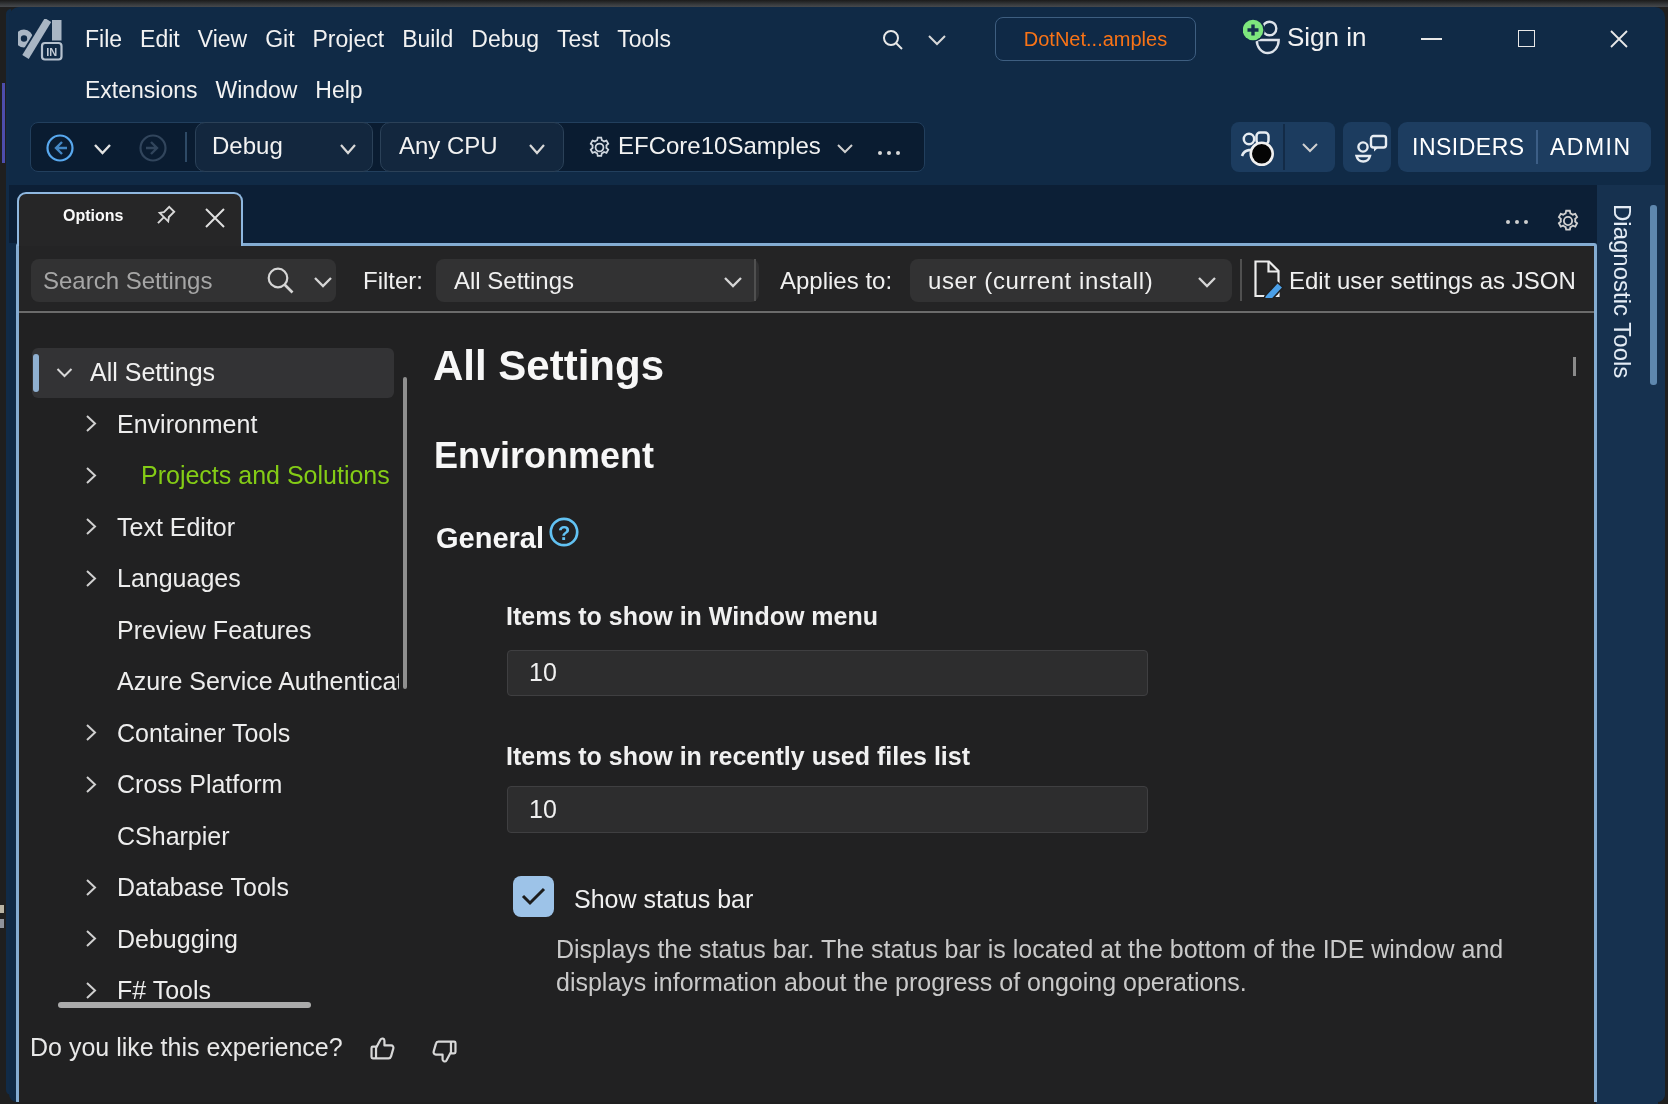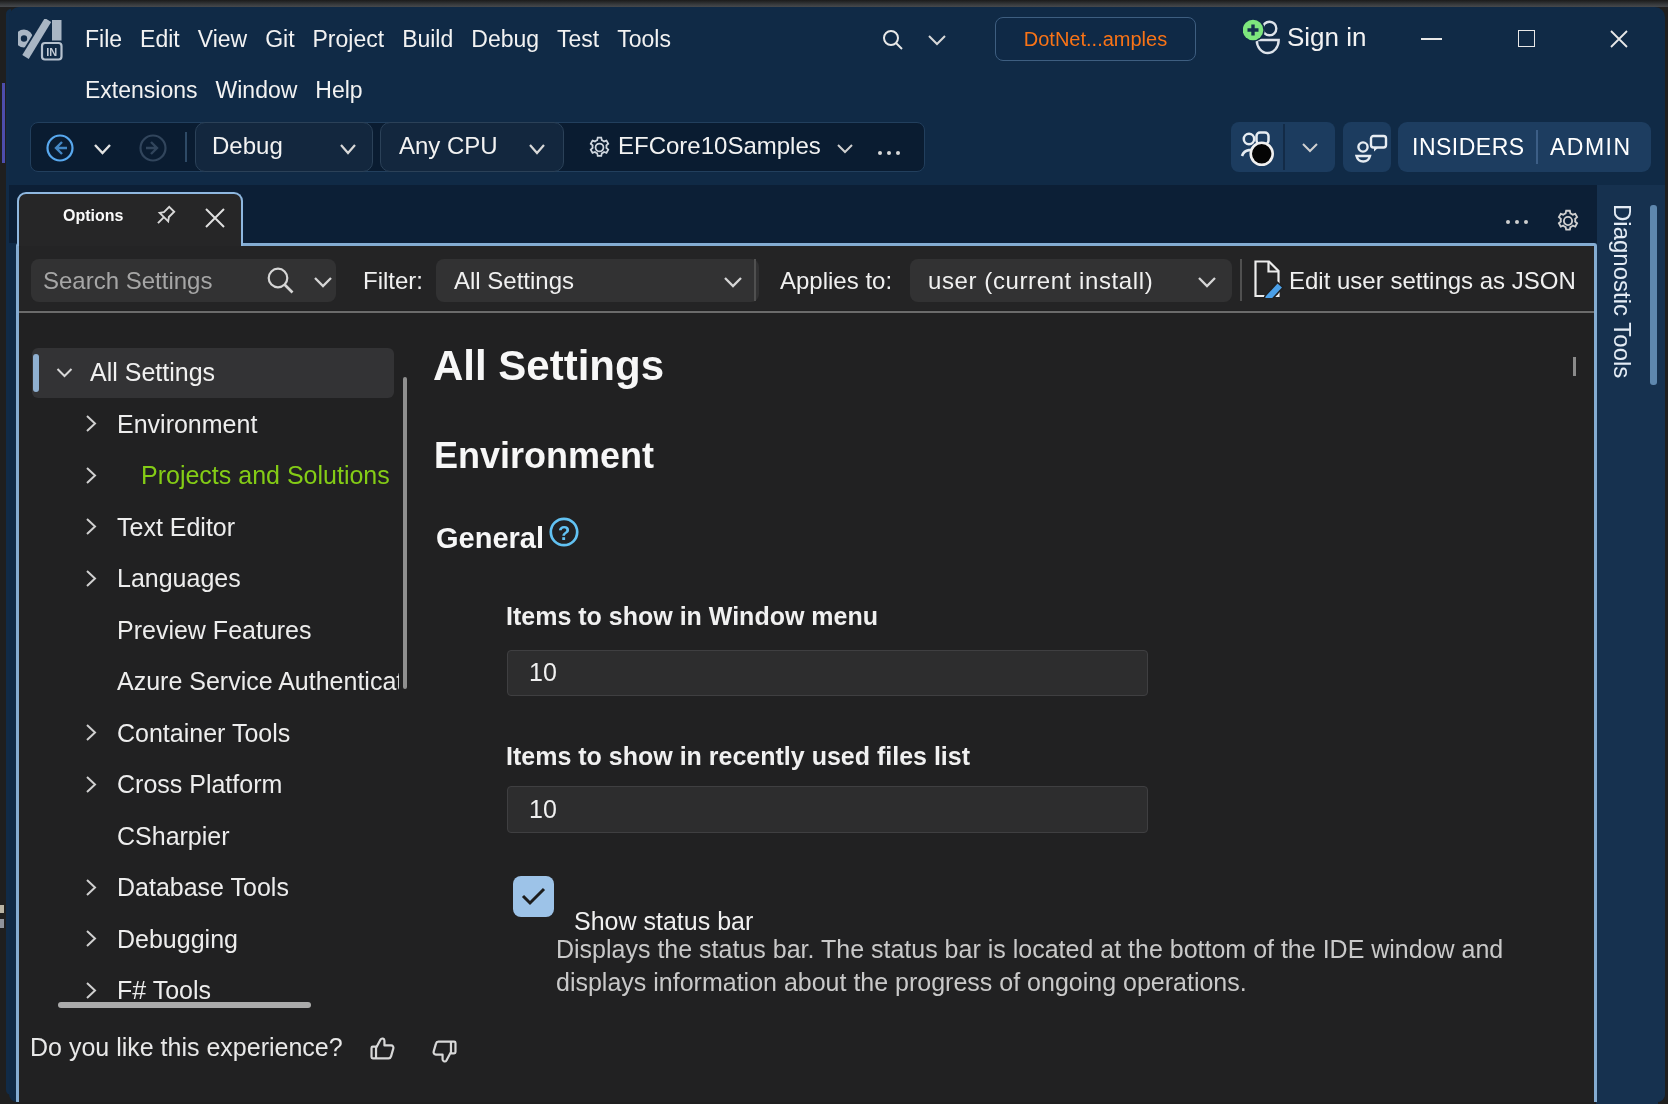--- a/index.html
+++ b/index.html
@@ -254,21 +254,21 @@
     </div>
     <div class="abs" style="left:487px; top:498px; color:#f0f0f0; font-size:25px; font-weight:bold; line-height:1;">Items to show in recently used files list</div>
     <div class="abs" style="left:488px; top:540px; width:641px; height:47px; background:#2d2d2e; border:1px solid #3f3f41; border-radius:4px;">
       <span style="position:absolute; left:21px; top:10px; color:#f0f0f0; font-size:25px; line-height:1;">10</span>
     </div>
     <div class="abs" style="left:494px; top:630px; width:41px; height:41px; background:#9dc3e8; border-radius:8px;">
       <svg style="position:absolute; left:8px; top:11px;" width="25" height="19" viewBox="0 0 25 19">
           <path d="M2 9 L9 16 L23 2" fill="none" stroke="#1c1c1c" stroke-width="3"></path>
         </svg>
     </div>
-    <div class="abs" style="left:555px; top:641px; color:#f0f0f0; font-size:25px; line-height:1;margin-top:22px;">Show status bar</div>
+    <div class="abs" style="left:555px; top:641px; color:#f0f0f0; font-size:25px; line-height:1;">Show status bar</div>
     <div class="abs" style="left:537px; top:687px; color:#c9c9c9; font-size:25px; line-height:33px;">Displays the status bar. The status bar is located at the bottom of the IDE window and<br>displays information about the progress of ongoing operations.</div>
 
     <div class="abs" style="left:1554px; top:111px; width:3px; height:19px; background:#8a8a8a;"></div>
   </div>
 
   <div class="abs" style="left:8px; top:185px; width:226px; height:54px; background:#262627; border:2px solid #8fb8e0; border-bottom:none; border-radius:9px 9px 0 0;"></div>
   <div class="abs" style="left:26px; top:201px; color:#fafafa; font-size:16px; font-weight:bold; line-height:1;margin-left:28px;">Options</div>
   <svg class="abs" style="left:142px; top:197px;" width="28" height="28" viewBox="0 0 28 28">
       <g fill="none" stroke="#d8d8d8" stroke-width="1.9" transform="rotate(45 14 12)">
         <path d="M10.5 2.5 h7 v7.5 l2.5 3.5 h-12 l2.5 -3.5 z"></path>

